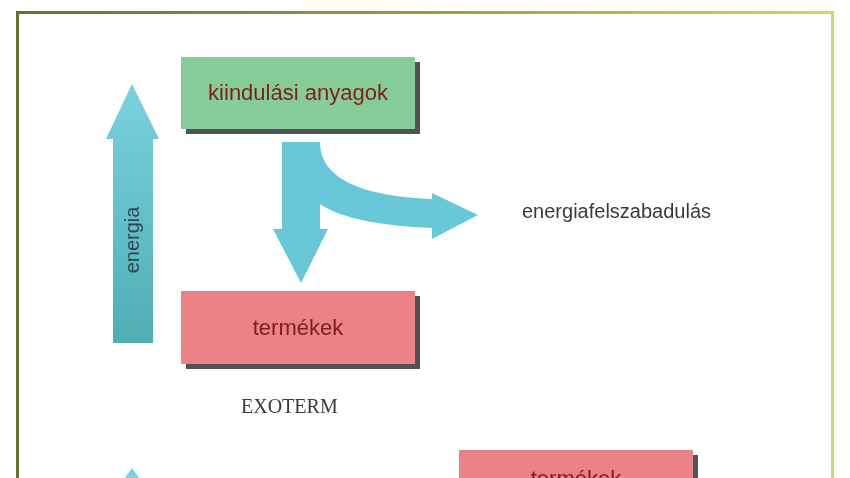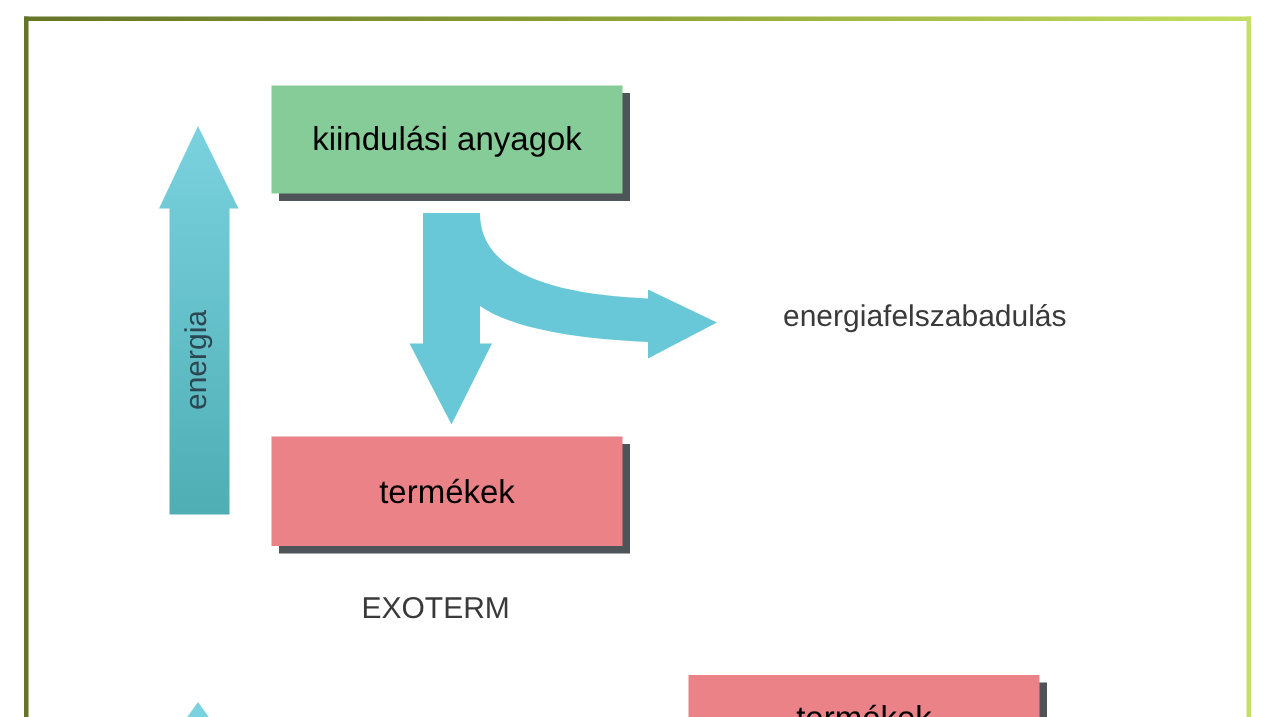--- a/index.html
+++ b/index.html
@@ -40,21 +40,21 @@
       top: 11px;
       width: 3px;
       height: 480px;
       background: #c4df63;
     }
     .box {
       position: absolute;
       display: flex;
       align-items: center;
       justify-content: center;
-      color: #000000;
+      color: #7f1d1d;
       font-size: 22px;
       box-shadow: 5px 5px 0 #4e5457;
     }
     .box-green {
       left: 181px;
       top: 57px;
       width: 234px;
       height: 72px;
       background: #86cc98;
     }
@@ -83,20 +83,21 @@
     }
     .label-release {
       left: 498px;
       top: 200px;
       margin-left: 24px;
     }
     .label-exoterm {
       left: 241px;
       top: 395px;
       font-size: 20px;
+      font-family: Liberation Serif, serif;
     }
     .energy-text {
       position: absolute;
       left: 132px;
       top: 240px;
       transform: translate(-50%, -50%) rotate(-90deg);
       color: #2d4752;
       font-size: 20px;
       white-space: nowrap;
     }

